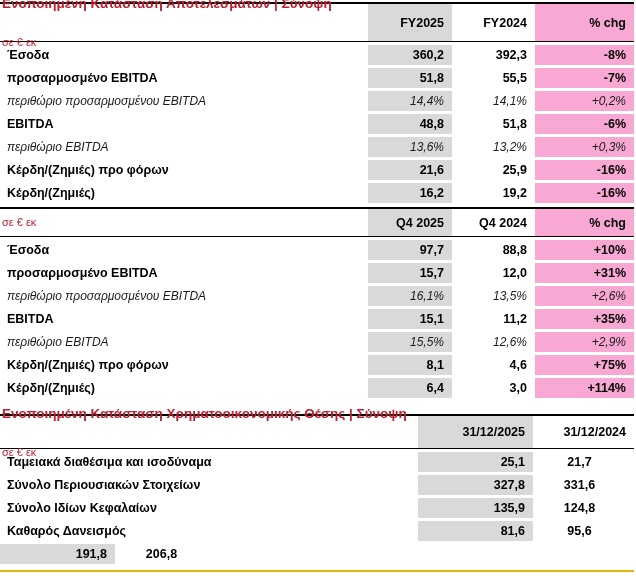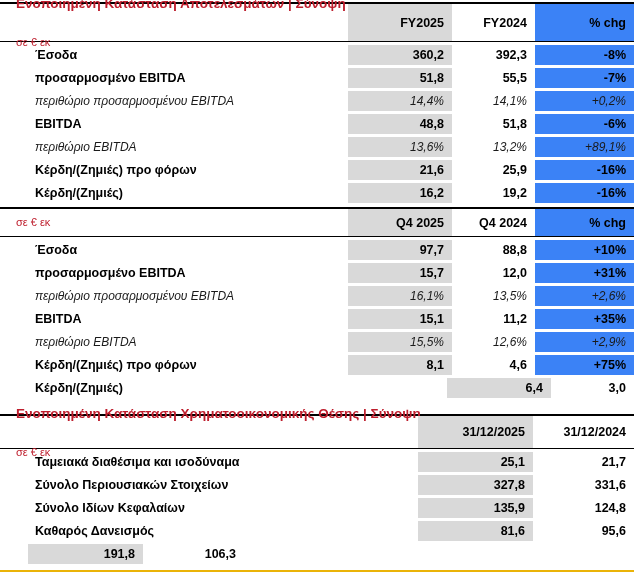--- a/index.html
+++ b/index.html
@@ -14,40 +14,40 @@
   .thead{
     display:flex;align-items:stretch;
     border-top:2px solid #000;
     border-bottom:1.5px solid #000;
   }
   .thead.tall{height:37px;}
   .thead.short{height:27px;}
   .thead.mid{height:32px;}
   .head-title-cell{
     flex:1;display:flex;flex-direction:column;justify-content:center;
-    padding-left:16px;min-width:0;gap:24px;
+    padding-left:2px;min-width:0;gap:24px;
   }
   .title{font-size:13.5px;font-weight:700;color:#BE1E2D;line-height:16px;white-space:nowrap;}
   .unit{font-size:11px;font-weight:400;color:#BE1E2D;line-height:13px;}
   .hcol{
     display:flex;align-items:center;justify-content:flex-end;
     font-weight:700;font-size:12.5px;padding-right:8px;box-sizing:border-box;
     white-space:nowrap;
   }
   
-  .t12 .c1{width:104px;}
+  .t12 .c1{width:84px;}
   .t12 .c2{width:83px;}
   .t12 .c3{width:99px;}
   
   .t3 .c1{width:115px;}
-  .t3 .c2{width:101px;}
+  .t3 .c2{width:101px;text-align:center;}
   .c1{background:#D9D9D9;}
-  .c3{background:#3b82f6;}
-  
-  .tbody{padding-top:3px;padding-left:28px;}
+  .c3{background:#f9a8d4;}
+  
+  .tbody{padding-top:3px;}
   .trow{display:flex;height:20px;margin-bottom:3px;align-items:stretch;}
   .cell-label{
     flex:1;font-weight:700;font-size:12.5px;line-height:20px;
     padding-left:7px;white-space:nowrap;overflow:hidden;
   }
   .cell-num{
     font-weight:700;font-size:12.5px;line-height:20px;text-align:right;
     padding-right:8px;box-sizing:border-box;white-space:nowrap;
   }
   .trow.it .cell-label,.trow.it .cell-num{
@@ -97,21 +97,21 @@
         <div class="trow">
           <div class="cell-label">EBITDA</div>
           <div class="c1 cell-num">48,8</div>
           <div class="c2 cell-num">51,8</div>
           <div class="c3 cell-num">-6%</div>
         </div>
         <div class="trow it">
           <div class="cell-label">περιθώριο EBITDA</div>
           <div class="c1 cell-num">13,6%</div>
           <div class="c2 cell-num">13,2%</div>
-          <div class="c3 cell-num">+89,1%</div>
+          <div class="c3 cell-num">+0,3%</div>
         </div>
         <div class="trow">
           <div class="cell-label">Κέρδη/(Ζημιές) προ φόρων</div>
           <div class="c1 cell-num">21,6</div>
           <div class="c2 cell-num">25,9</div>
           <div class="c3 cell-num">-16%</div>
         </div>
         <div class="trow">
           <div class="cell-label">Κέρδη/(Ζημιές)</div>
           <div class="c1 cell-num">16,2</div>
@@ -164,20 +164,21 @@
         <div class="trow">
           <div class="cell-label">Κέρδη/(Ζημιές) προ φόρων</div>
           <div class="c1 cell-num">8,1</div>
           <div class="c2 cell-num">4,6</div>
           <div class="c3 cell-num">+75%</div>
         </div>
         <div class="trow">
           <div class="cell-label">Κέρδη/(Ζημιές)</div>
           <div class="c1 cell-num">6,4</div>
           <div class="c2 cell-num">3,0</div>
+          <div class="c3 cell-num">+114%</div>
         </div>
       </div>
   </section>
 
   <section class="tbl t3">
     <div class="thead mid">
       <div class="head-title-cell">
         <div class="title">Ενοποιημένη Κατάσταση Χρηματοοικονομικής Θέσης | Σύνοψη</div>
         <div class="unit">σε € εκ</div>
       </div>
@@ -200,18 +201,18 @@
           <div class="c1 cell-num">135,9</div>
           <div class="c2 cell-num">124,8</div>
         </div>
         <div class="trow">
           <div class="cell-label">Καθαρός Δανεισμός</div>
           <div class="c1 cell-num">81,6</div>
           <div class="c2 cell-num">95,6</div>
         </div>
         <div class="trow">
           <div class="c1 cell-num">191,8</div>
-          <div class="c2 cell-num">106,3</div>
+          <div class="c2 cell-num">206,8</div>
         </div>
       </div>
   </section>
 
 </div>
 
 </body></html>

